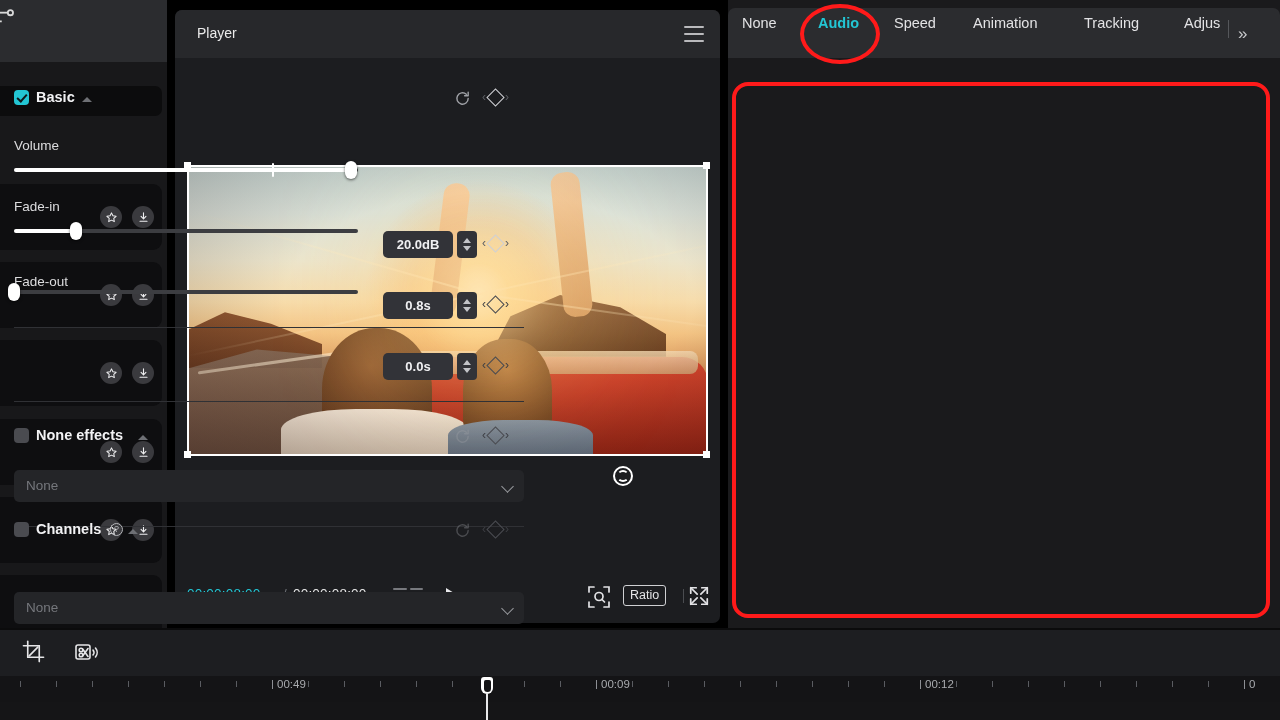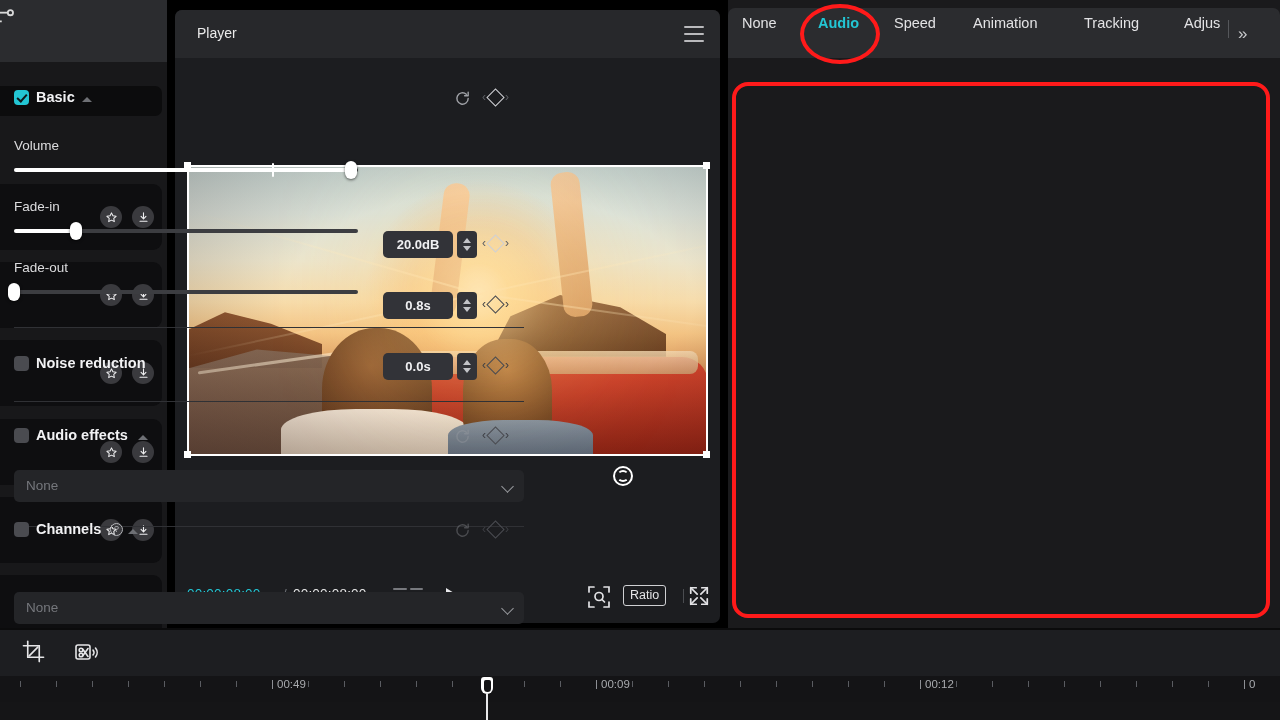--- a/index.html
+++ b/index.html
@@ -574,48 +574,44 @@
     <div class="stepper" style="left:457px; top:218px">
         <i class="up"></i>
         <i class="dn"></i>
       </div>
     <span class="kf dim" style="left:482px; top:223px">
       <span class="chev">‹</span>
       <span class="diamond"></span>
       <span class="chev">›</span>
     </span>
 
-    <span class="row-label" style="left:14px; top:186px">Fade-out</span>
+    <span class="row-label" style="left:14px; top:200px">Fade-out</span>
     <div class="slider" style="left:14px; top:216px; width:344px">
       <div class="fill" style="width:0%"></div>
       <div class="thumb" style="left:0%"></div>
     </div>
     <div class="numbox" style="left:383px; top:279px">0.0s</div>
     <div class="stepper" style="left:457px; top:279px">
         <i class="up"></i>
         <i class="dn"></i>
       </div>
     <span class="kf dim" style="left:482px; top:284px">
       <span class="chev">‹</span>
       <span class="diamond"></span>
       <span class="chev">›</span>
     </span>
 
     <div class="divider" style="top:253px"></div>
 
-    <div class="sec-head" style="left:0; top:282px; width:552px">
-      <span class="chk"></span>
-      <span class="sec-title">Noise reduction</span>
-    </div>
 
     <div class="divider" style="top:327px"></div>
 
     <div class="sec-head" style="left:0; top:354px; width:552px">
       <span class="chk"></span>
-      <span class="sec-title">Audio effects</span>
+      <span class="sec-title">None effects</span>
       <span class="caret-up" style="left:138px"></span>
       <span class="reset-icon" style="left:454px; top:0; opacity:.35">
         <svg viewBox="0 0 24 24" fill="none" stroke="#9fa1a6" stroke-width="2" stroke-linecap="round">
           <path d="M20 12a8 8 0 1 1-2.6-5.9"></path>
             <polyline points="20,3 20,8 15,8" stroke-linejoin="round"></polyline>
         </svg>
       </span>
       <span class="kf dim" style="left:482px; top:0">
         <span class="chev">‹</span>
         <span class="diamond"></span>

